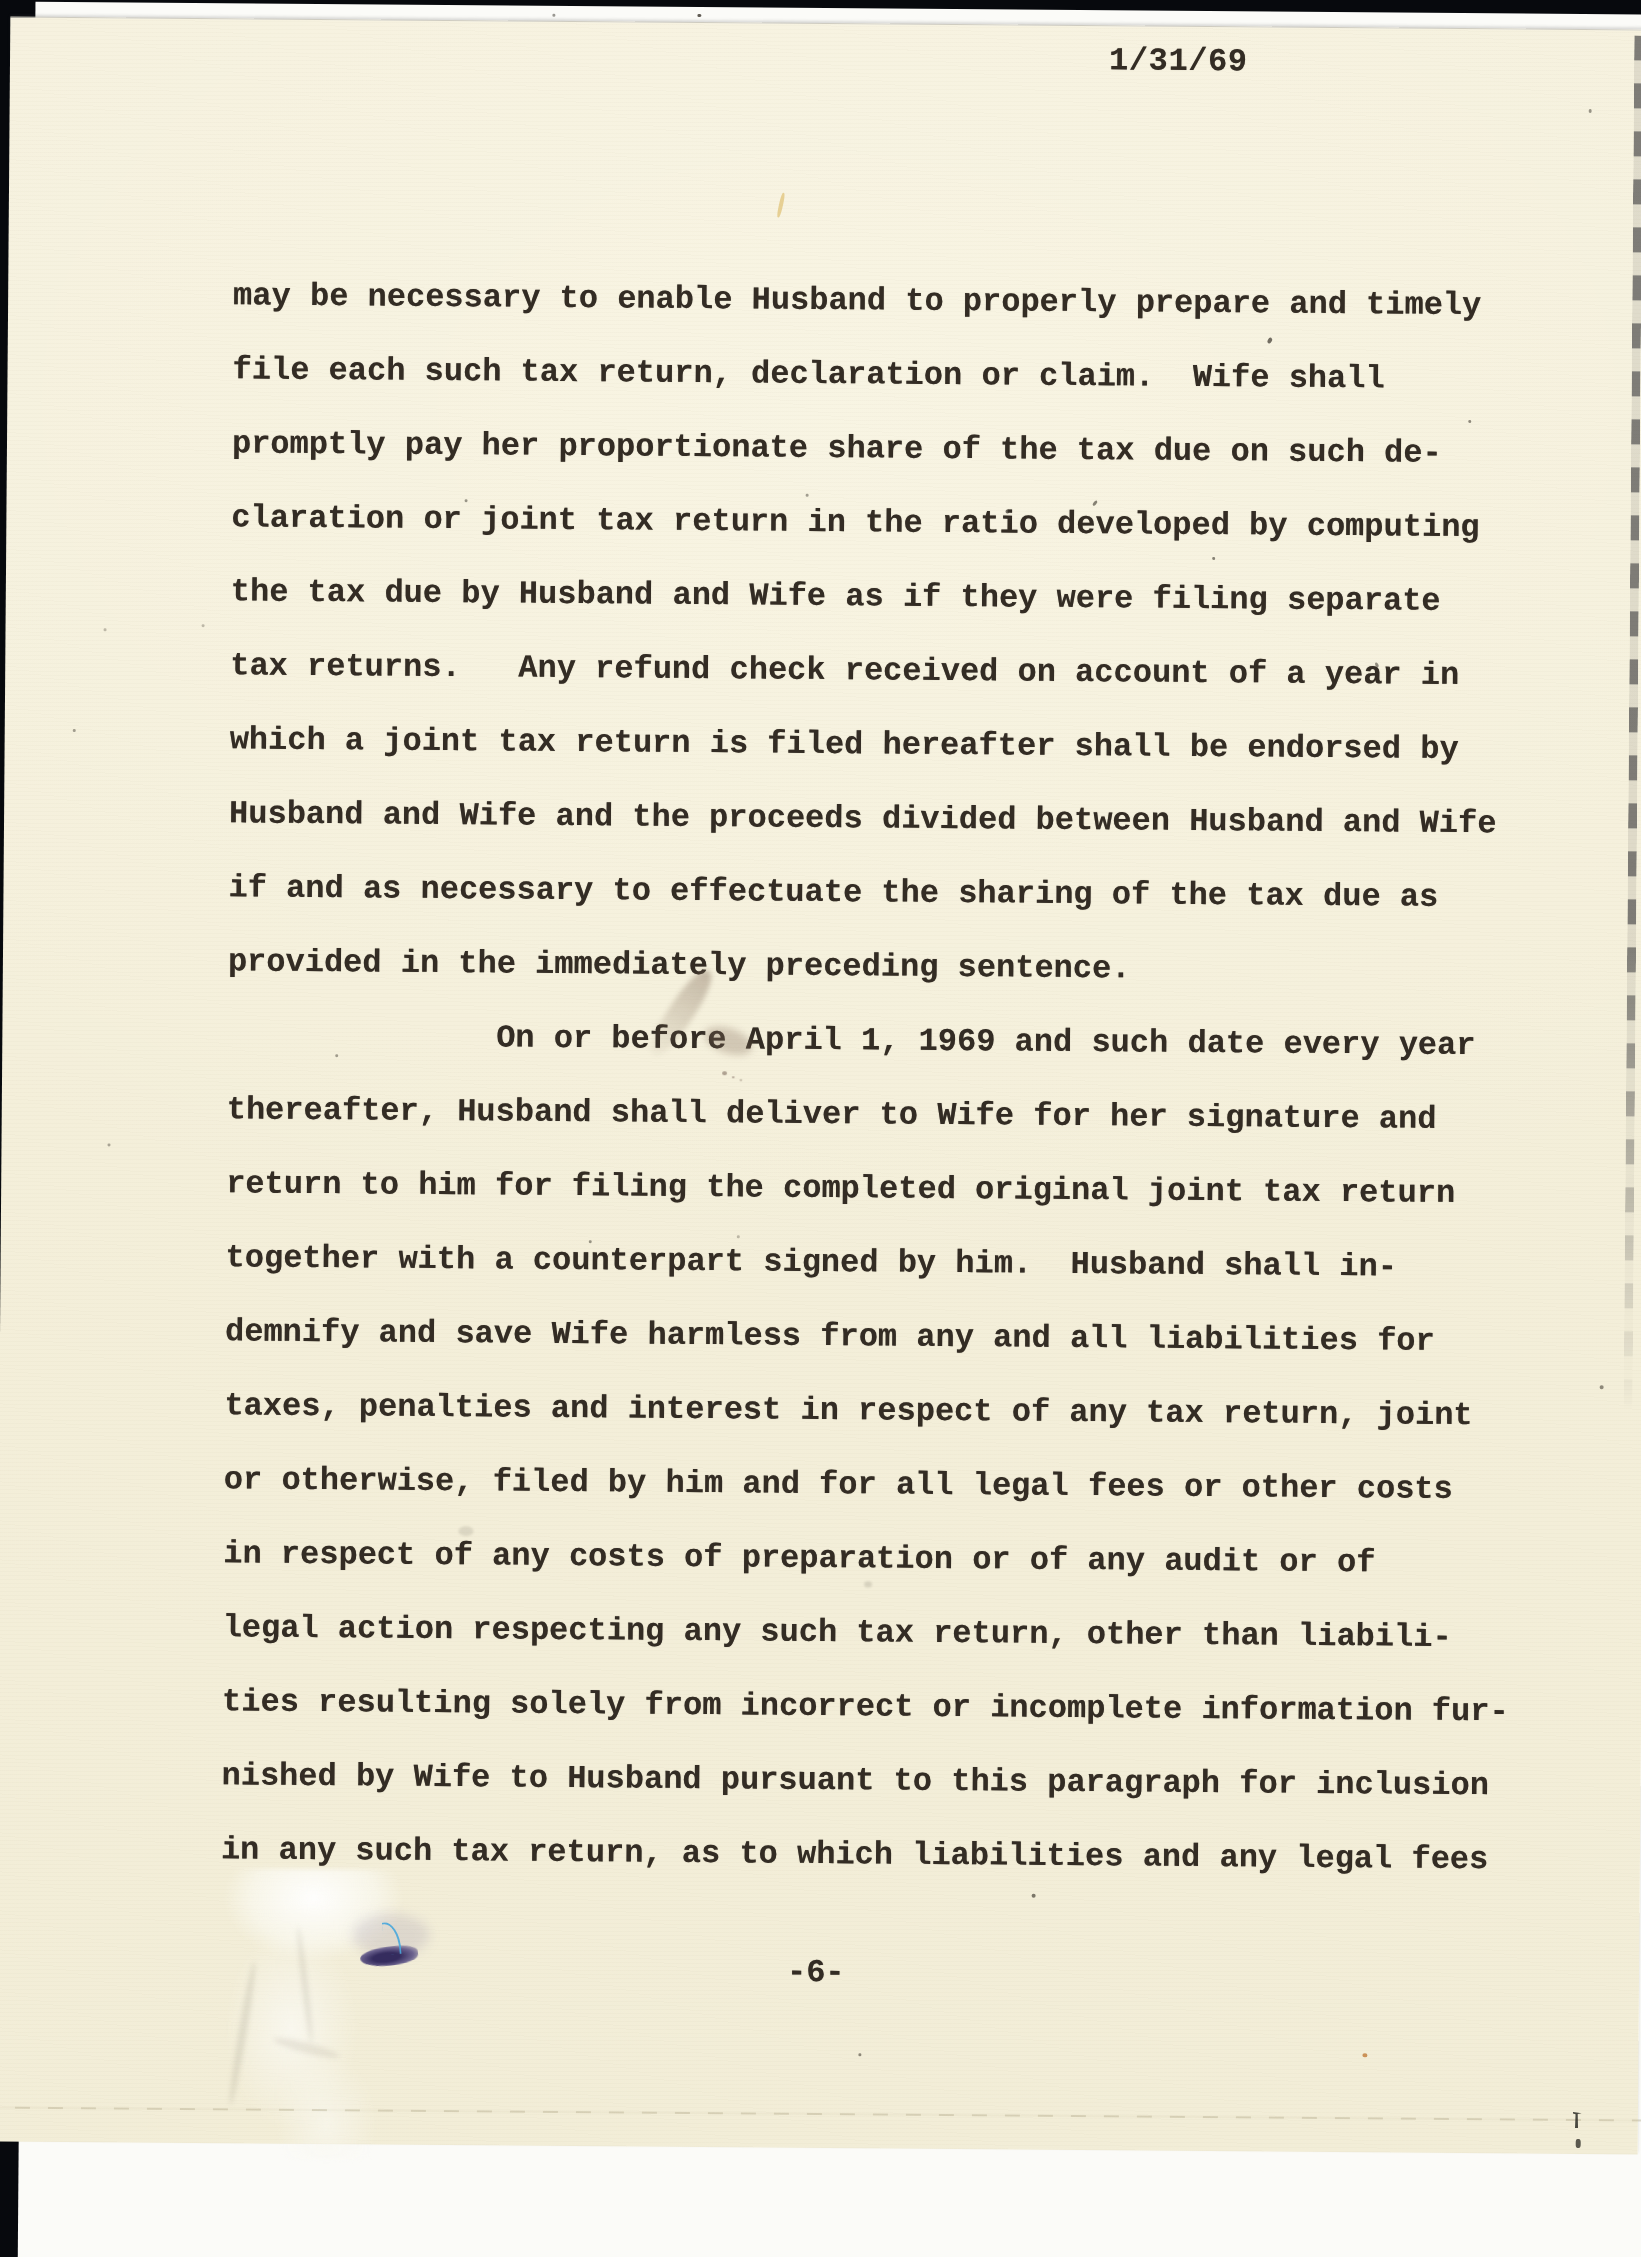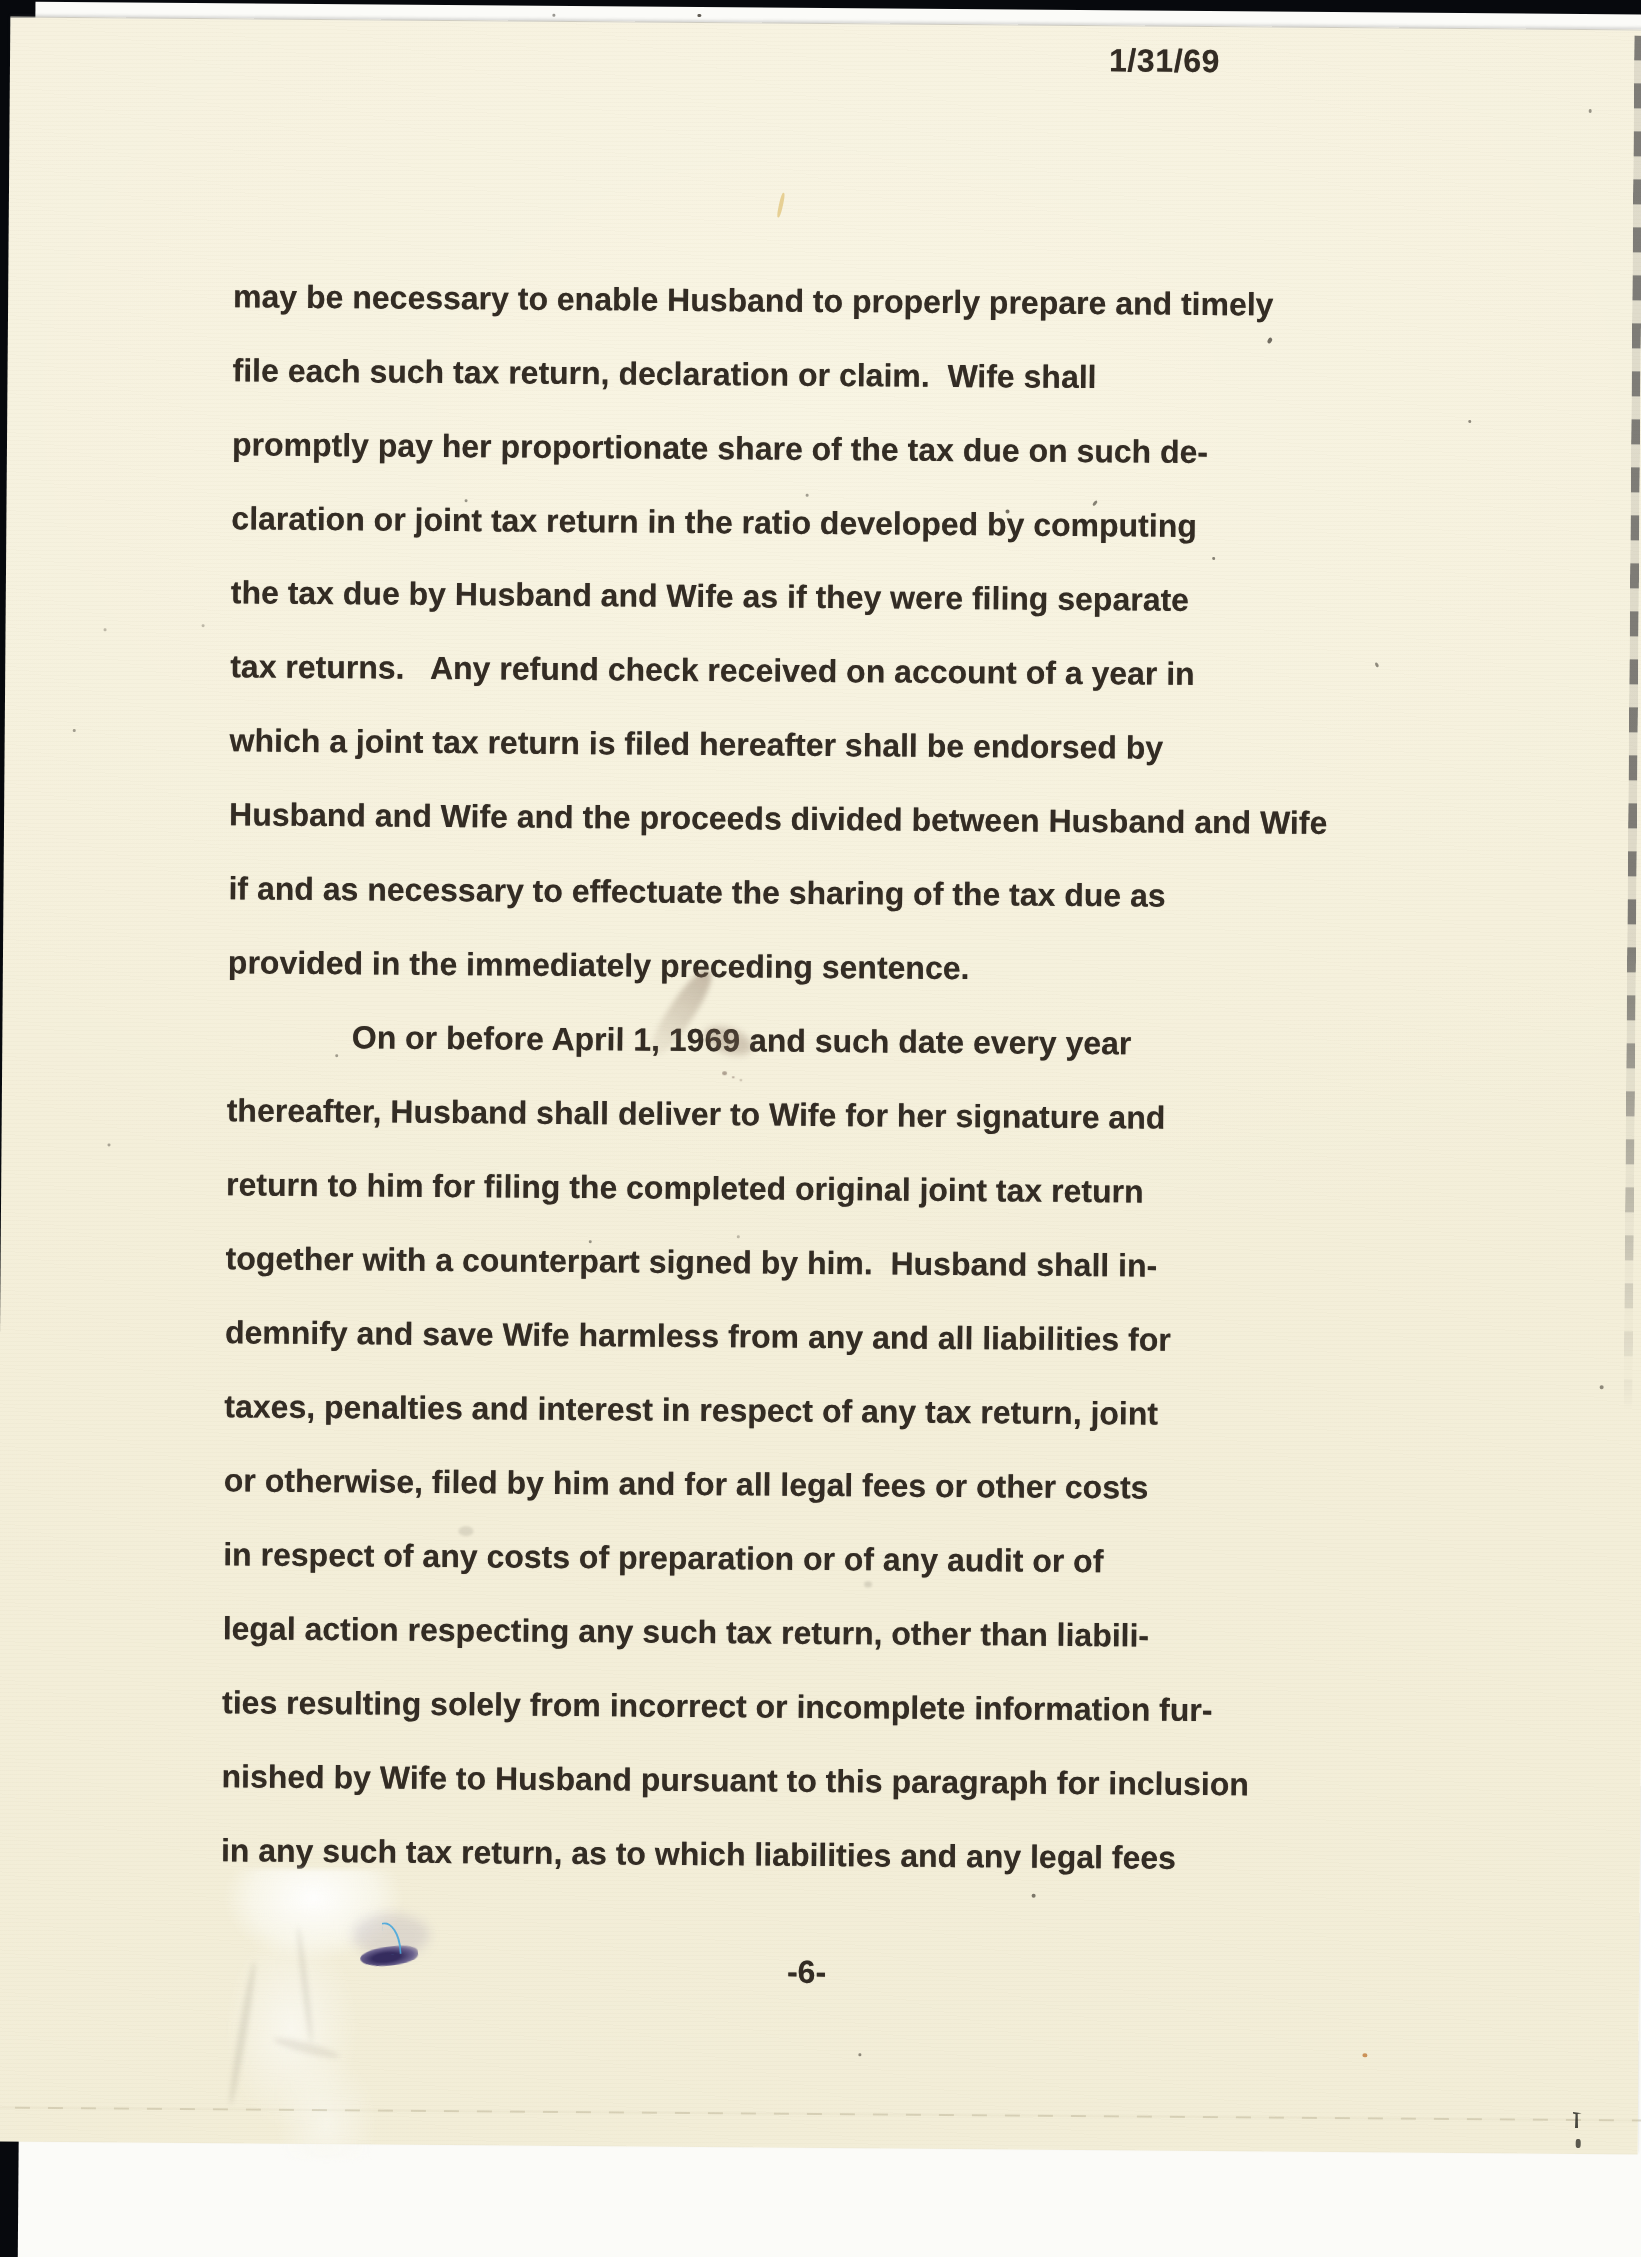--- a/index.html
+++ b/index.html
@@ -1,21 +1,21 @@
 <!DOCTYPE html>
 <html style="--ink: #332c24; --paper: #f4efda; --backing: #fbfbf8; --scan-black: #07090d; --ink-blot: #352c5e; --blue-mark: #49a8dc;"><head>
 <meta charset="utf-8">
 <style>
   html,body{margin:0;padding:0;background:#07090d;}
   .canvas{
     position:relative;
     width:1641px;height:2257px;
     overflow:hidden;
     background:#07090d; 
-    font-family:Liberation Sans, sans-serif;
+    font-family:Liberation Mono, monospace;
   }
   .rot{
     position:absolute;inset:0;
     transform:rotate(0.45deg);
     transform-origin:821px 1085px;
   }
   
   .backing{
     position:absolute;left:27px;top:7.7px;width:1628px;height:2264px;
     background:var(--backing,#fbfbf8);

